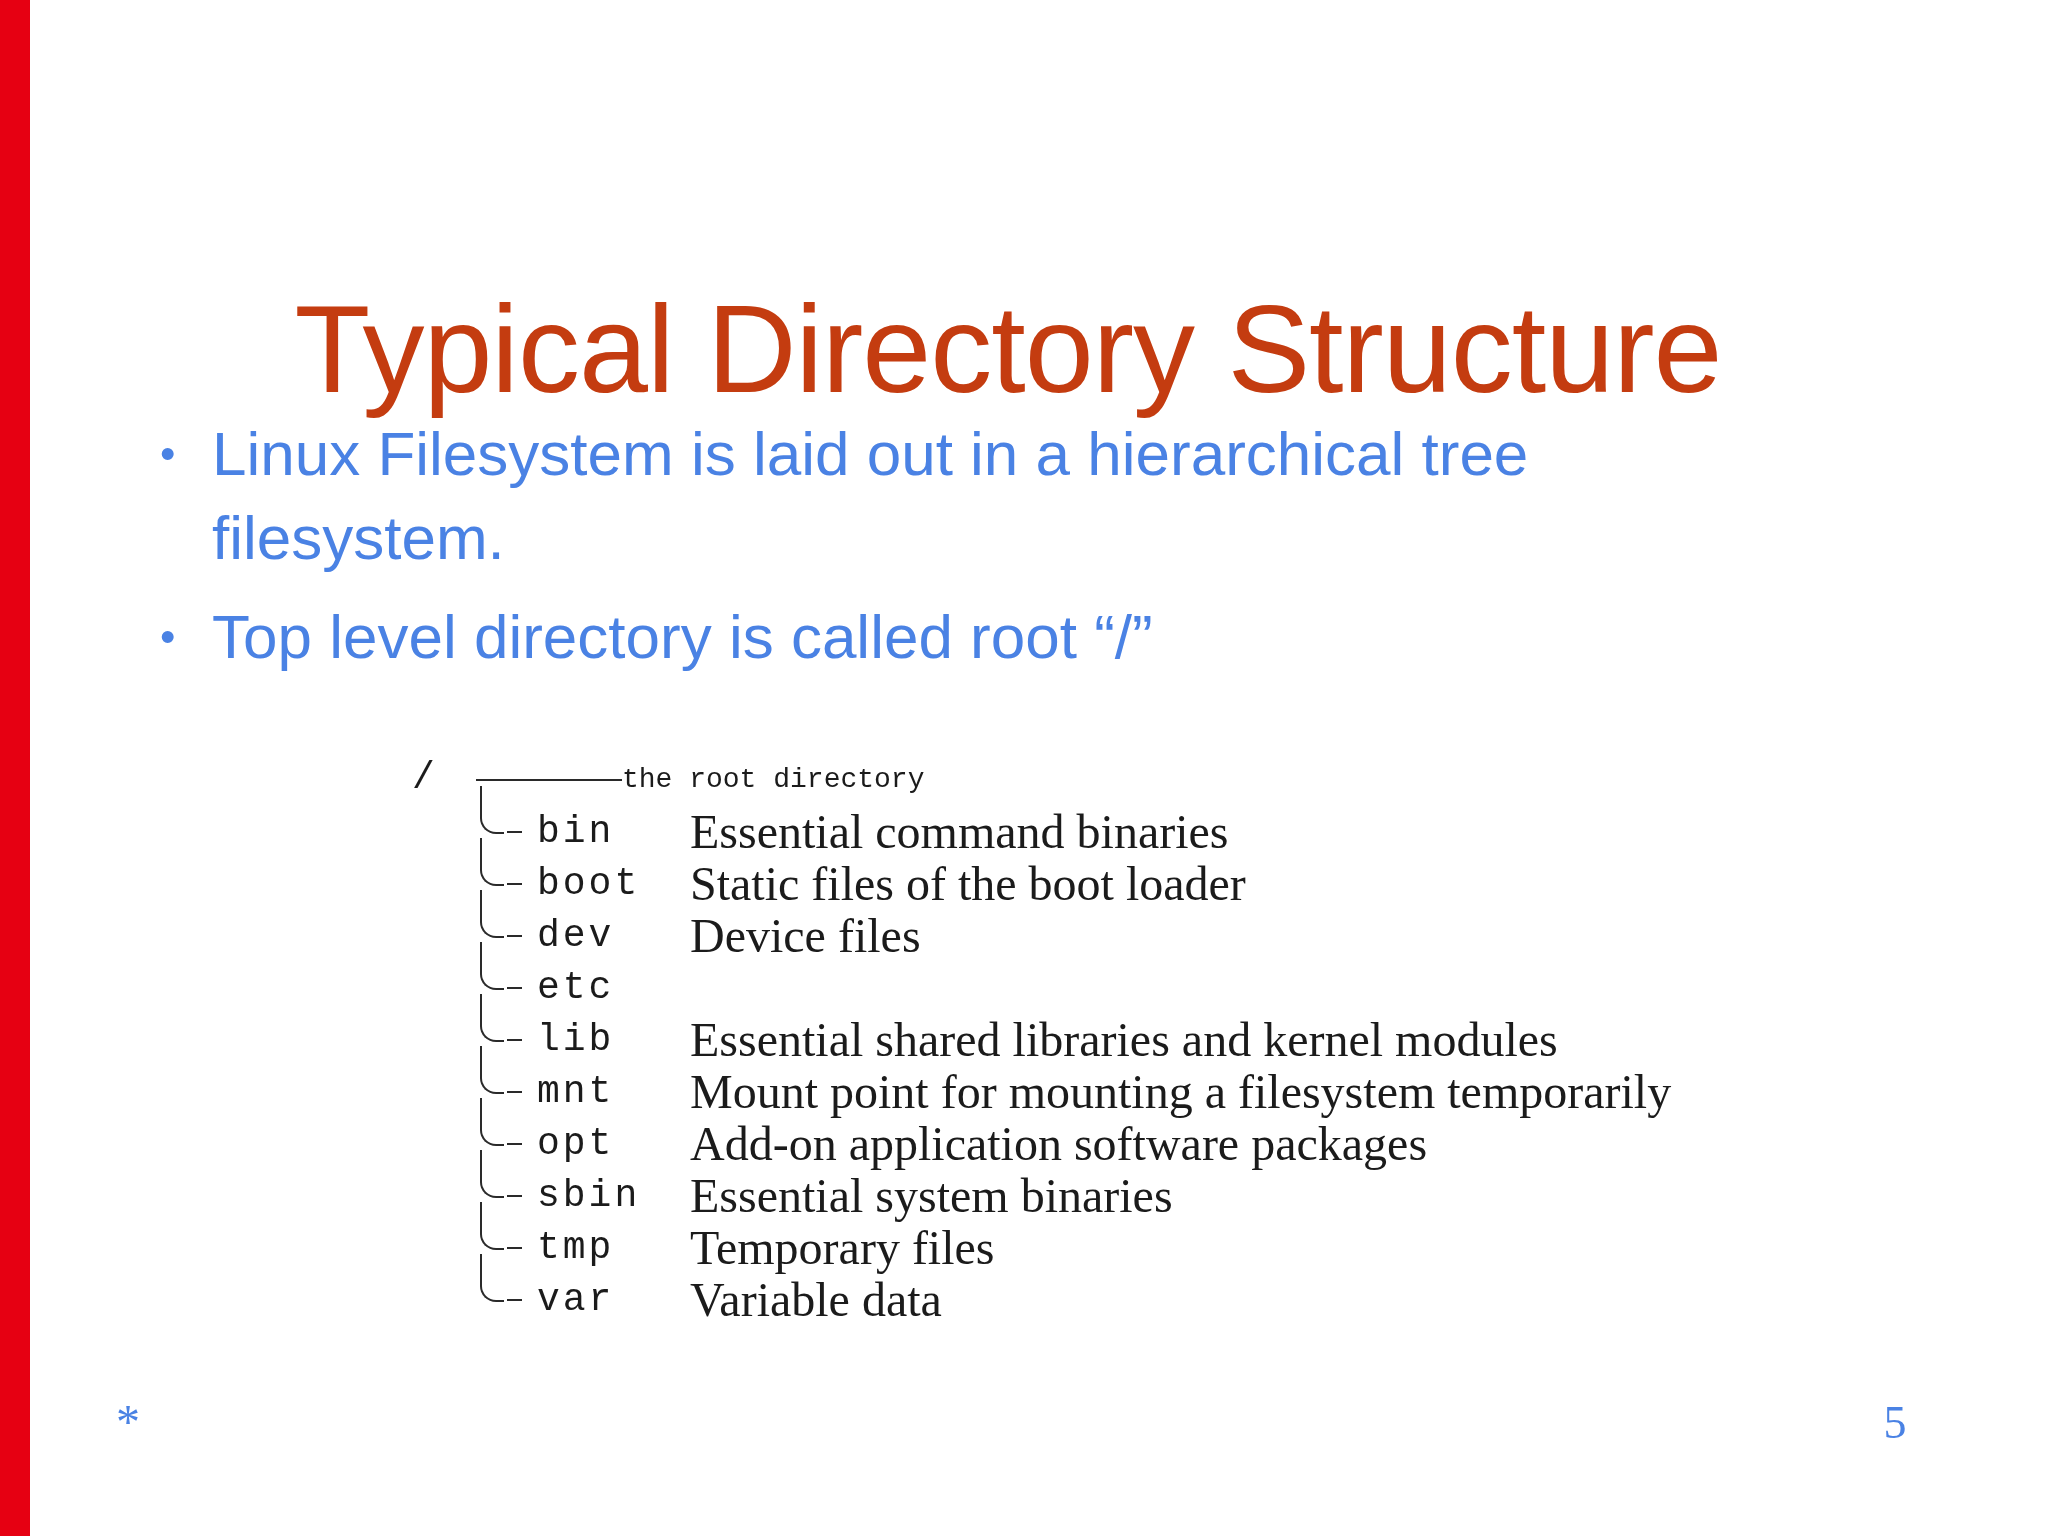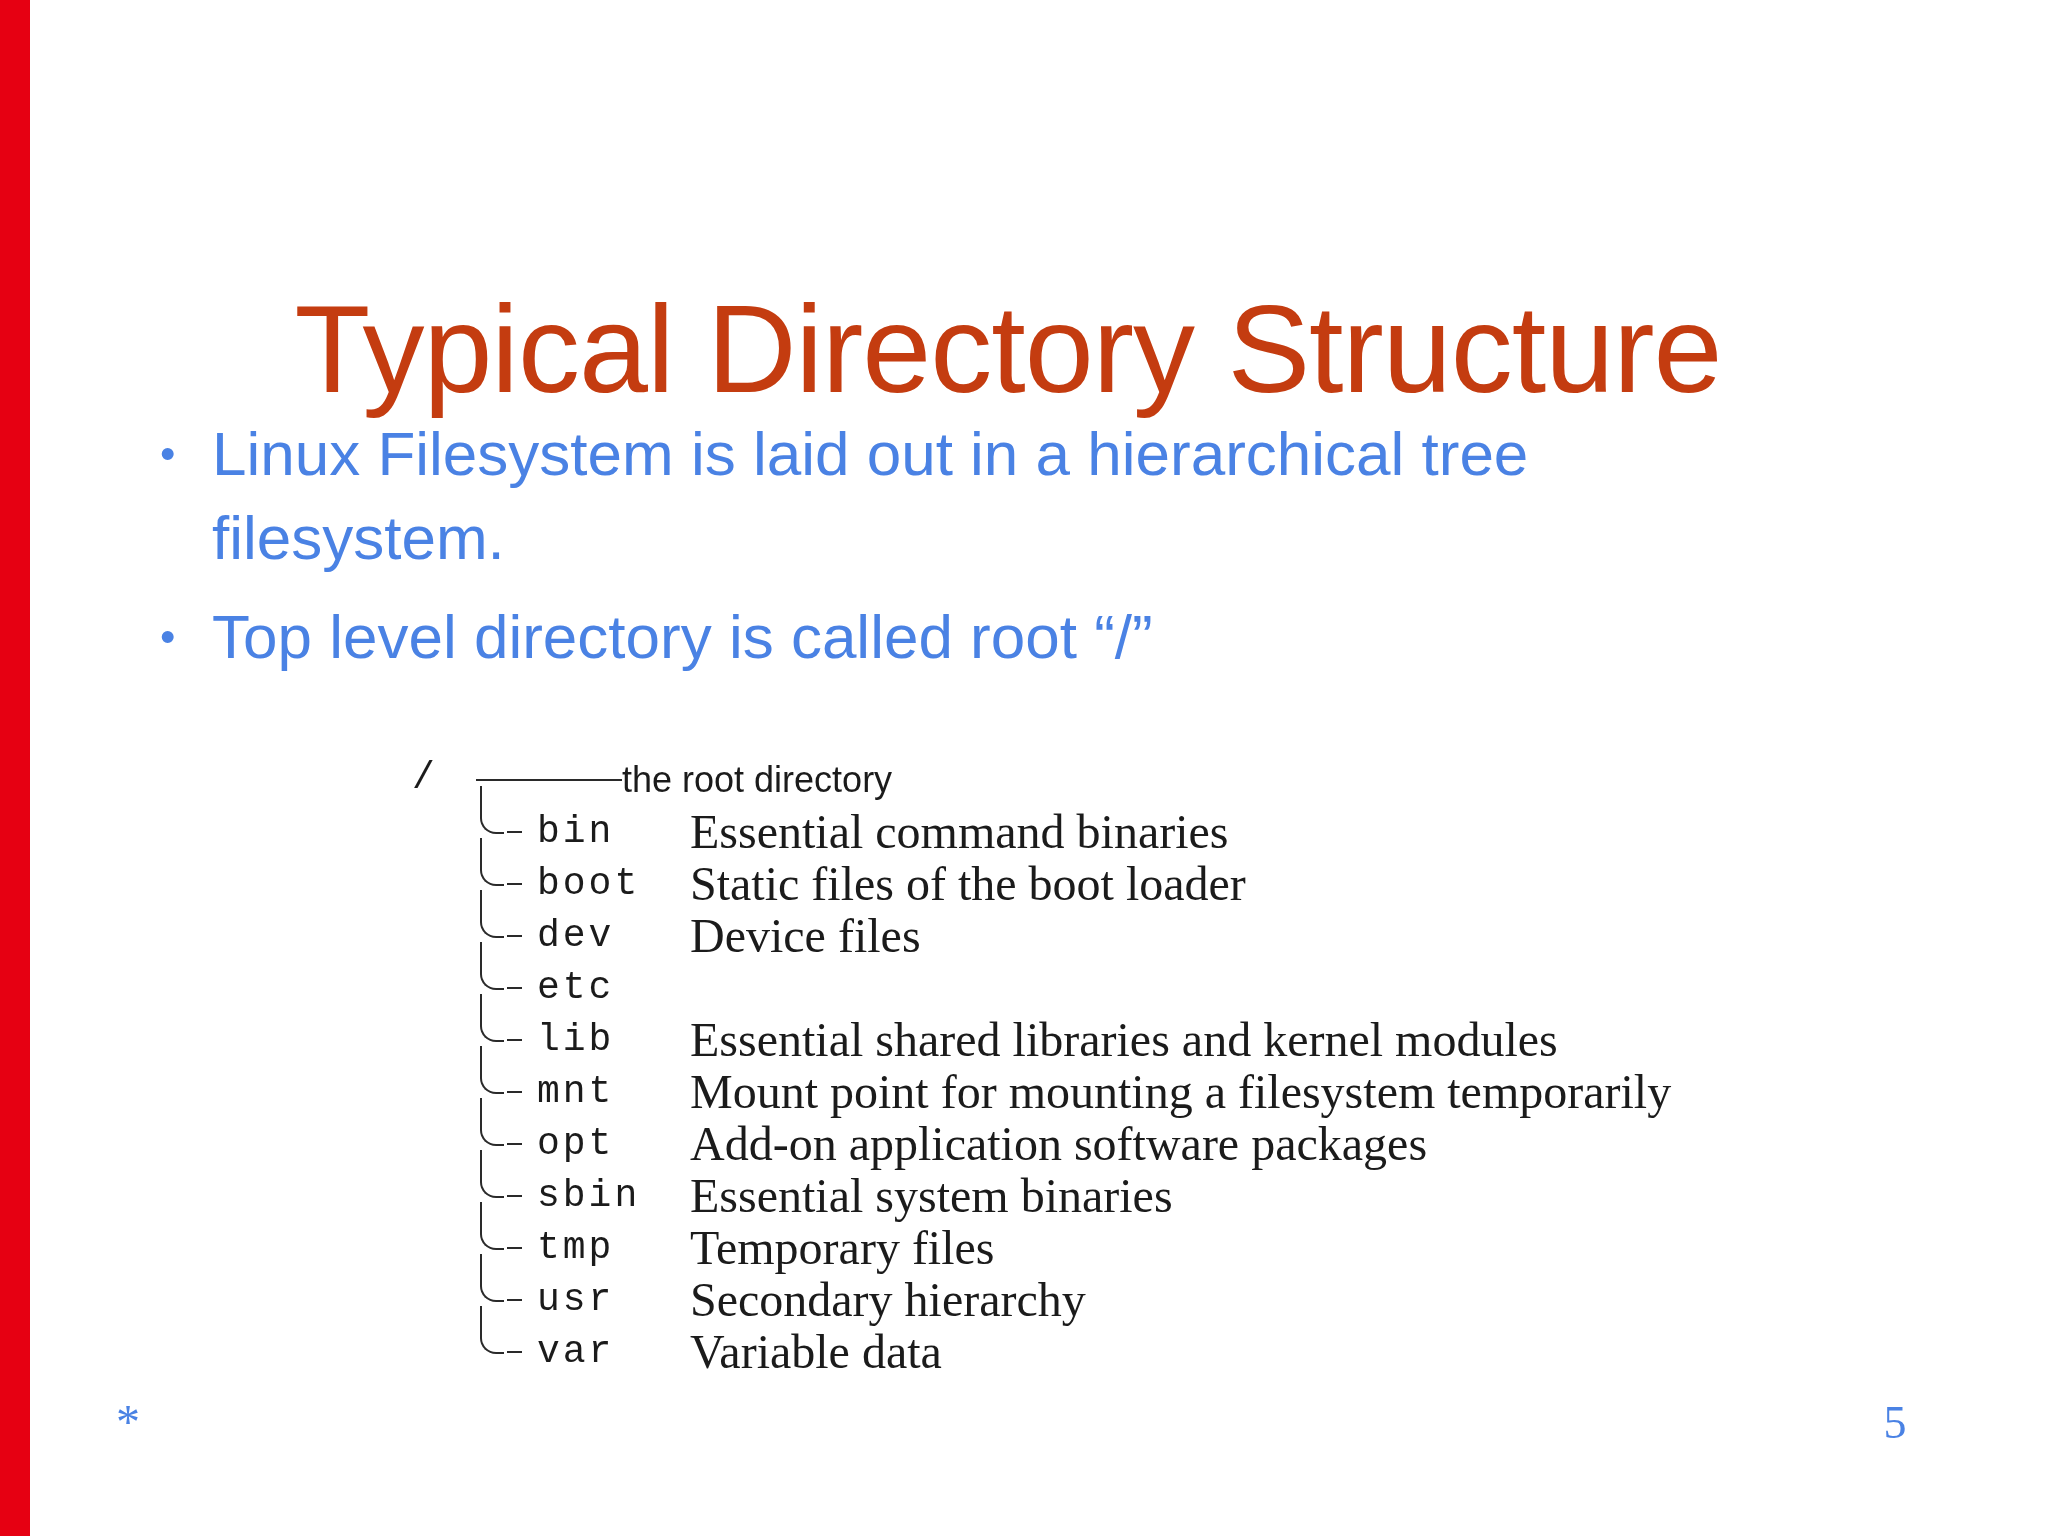--- a/index.html
+++ b/index.html
@@ -44,22 +44,22 @@
     position:absolute;left:2px;top:0;
     font-family:"Liberation Mono",monospace;
     font-size:38px;line-height:48px;letter-spacing:3px;
   }
   .root-line{
     position:absolute;left:66px;top:25px;width:146px;height:0;
     border-top:2px solid #2a2a2a;
   }
   .root-desc{
     position:absolute;left:212px;top:0;
-    font-family:Liberation Sans, sans-serif;
-    font-size:36px;line-height:52px;white-space:nowrap;
+    font-family:Liberation Mono, monospace;
+    font-size:28px;line-height:52px;white-space:nowrap;
   }
   .conn{
     position:absolute;left:70px;top:-20px;width:22px;height:46px;
     border-left:2px solid #2a2a2a;border-bottom:2px solid #2a2a2a;
     border-bottom-left-radius:16px;
   }
   .dash{
     position:absolute;left:97px;top:25px;width:15px;height:0;
     border-top:2px solid #2a2a2a;
   }
@@ -166,26 +166,20 @@
     <span class="dir-desc">Essential system binaries</span>
   </div>
 
   <div class="tree-row">
     <span class="conn"></span>
     <span class="dash"></span>
     <span class="dir-name">tmp</span>
     <span class="dir-desc">Temporary files</span>
   </div>
 
-  <div class="tree-row">
-    <span class="conn"></span>
-    <span class="dash"></span>
-    <span class="dir-name">usr</span>
-    <span class="dir-desc">Secondary hierarchy</span>
-  </div>
 
   <div class="tree-row">
     <span class="conn"></span>
     <span class="dash"></span>
     <span class="dir-name">var</span>
     <span class="dir-desc">Variable data</span>
   </div>
 </div>
 </div>
 

